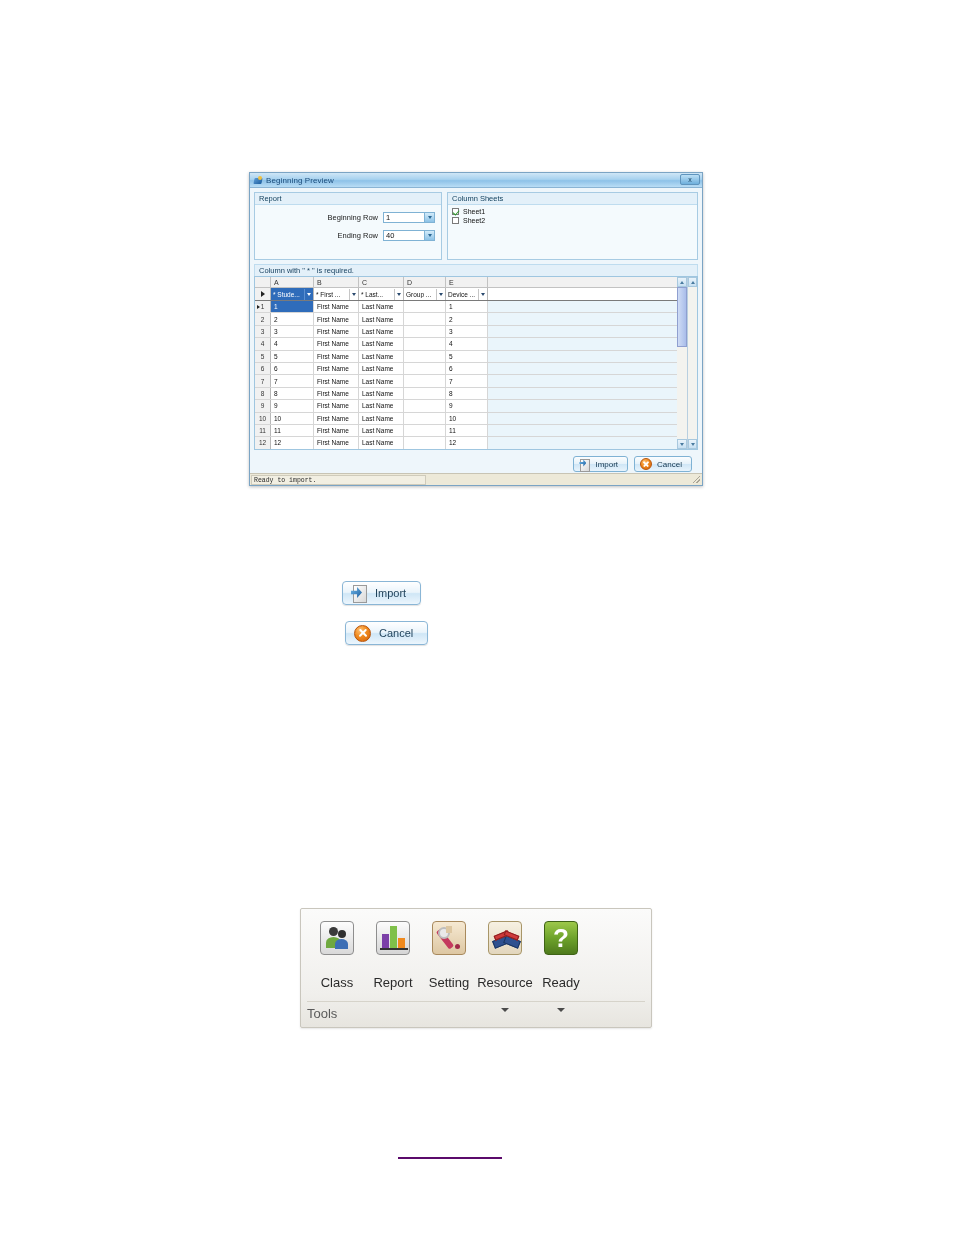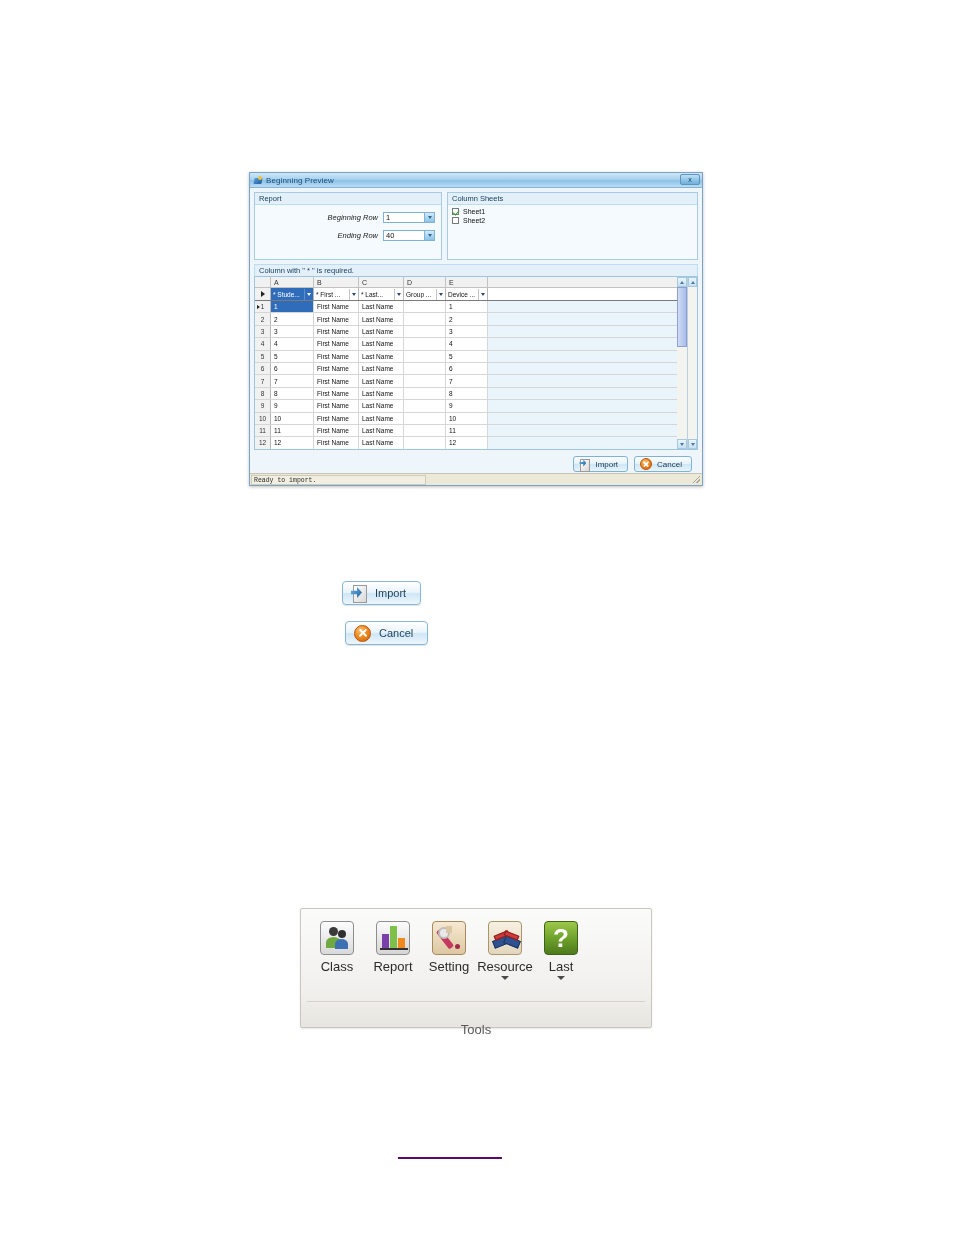--- a/index.html
+++ b/index.html
@@ -68,21 +68,21 @@
   .group-title {
     font-size: 7.5px; color: #14425f;
     background: #e3f0f9;
     border-bottom: 1px solid #bedcef;
     padding: 1px 4px;
   }
   .group-options { width: 188px; height: 68px; }
   .group-sheets  { flex: 1; height: 68px; }
 
   .opt-row { display:flex; align-items:center; margin: 7px 0 0 0; padding-right:6px; }
-  .opt-label { flex:1; text-align:right; font-size: 7.5px; color:#1a1a1a; padding-right:5px;font-style:italic; }
+  .opt-label { flex:1; text-align:right; font-size: 7.5px; color:#1a1a1a; padding-right:5px; }
   .spinner {
     width: 52px; height: 11px;
     border: 1px solid #7fb2d4; background:#fff;
     display:flex; align-items:center;
     font-size: 7.5px; color:#111; padding-left:2px;
     position: relative;
   }
   .spinner .sp-btn {
     position:absolute; right:0; top:0; width:10px; height:9px;
     background: linear-gradient(to bottom,#d3ebfa,#8cc2e6);
@@ -271,37 +271,37 @@
     position:absolute; left:300px; top:908px;
     width:352px; height:120px;
     background: linear-gradient(to bottom,#fbfbfa 0%,#f0efec 72%,#e7e5df 100%);
     border:1px solid #c9c6bd;
     border-radius:2px;
     box-shadow: 0 1px 2px rgba(0,0,0,.10);
   }
   .ribbon-items{ display:flex; height:92px; padding: 6px 8px 0 8px; }
   .rib-item{
     width:56px; display:flex; flex-direction:column; align-items:center;
-    padding-top:6px; border-radius:3px; cursor:pointer;
+    padding-top:6px; border-radius:3px; cursor:pointer;gap:16px;
   }
   .rib-item.active{
     background: linear-gradient(to bottom,#fdf0c6,#fbe08d 60%,#f9d873);
     border:1px solid #e0ad3a;
     padding-top:5px;
   }
   .rib-ico{ width:34px;height:34px;border-radius:4px; position:relative; flex:none;}
   .rib-label{ font-size:13px; color:#2b2b2b; margin-top:5px; line-height:1; white-space:nowrap;}
   .rib-caret{
     margin-top:3px; width:0;height:0;
     border-left:4px solid transparent;border-right:4px solid transparent;border-top:4px solid #4a4a4a;
   }
   .rib-caret.hidden{ visibility:hidden;}
   .ribbon-group-label{
-    text-align:center; font-size:13px; color:#5a5a5a;
-    border-top:1px solid #d6d3ca; padding-top:20px; margin:0 6px;
+    font-size:13px; color:#5a5a5a;
+    border-top:1px solid #d6d3ca; padding-top:4px; margin:0 6px;
   }
 
   
   .ic-class{ background: linear-gradient(to bottom,#fdfdfd,#d9d9d9); border:1px solid #8e8e8e;}
   .ic-class .p1,.ic-class .p2{ position:absolute; border-radius:50% 50% 0 0;}
   .ic-class .h1,.ic-class .h2{ position:absolute; border-radius:50%;}
   .ic-class .h1{ width:9px;height:9px;background:#3a3a3a; left:8px;top:5px;}
   .ic-class .p1{ width:15px;height:11px;background:#6fa93f; left:5px;top:15px;}
   .ic-class .h2{ width:8px;height:8px;background:#2f2f2f; left:17px;top:8px;}
   .ic-class .p2{ width:13px;height:10px;background:#3d6fb5; left:14px;top:17px;}
@@ -643,21 +643,21 @@
             <span class="bk1"></span>
             <span class="bk2"></span>
             <span class="rd1"></span>
             <span class="rd2"></span>
           </span>
           <span class="rib-label">Resource</span>
           <span class="rib-caret"></span>
         </div>
         <div class="rib-item">
           <span class="rib-ico ic-help"></span>
-          <span class="rib-label">Last</span>
+          <span class="rib-label">Ready</span>
           <span class="rib-caret"></span>
         </div>
       </div>
     <div class="ribbon-group-label">Tools</div>
   </div>
 
   <div class="footer-rule"></div>
 </div>
 
 </body></html>

